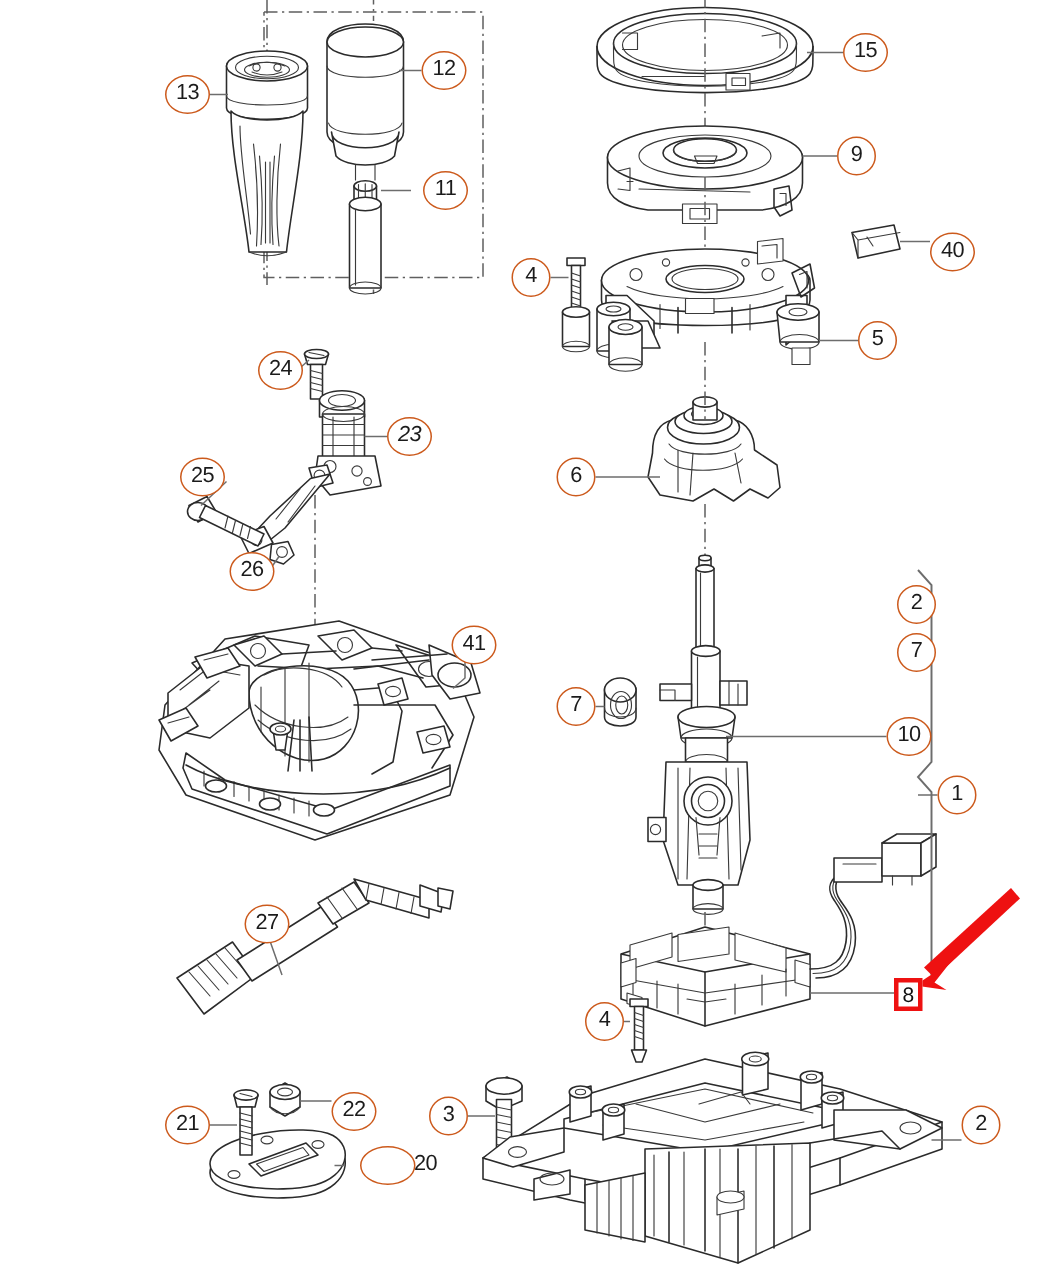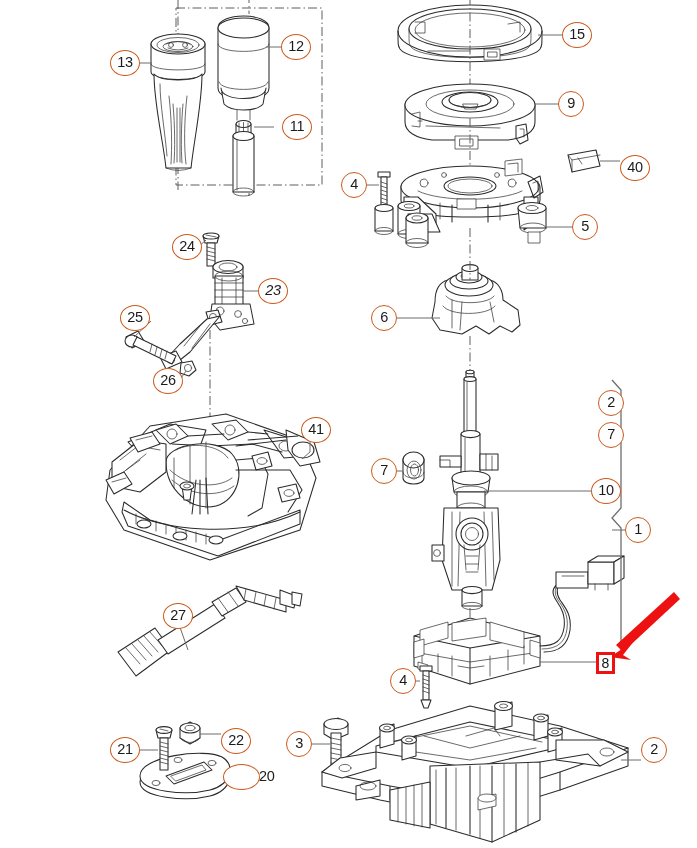--- a/index.html
+++ b/index.html
@@ -526,20 +526,20 @@
       <div class="callout wide" style="left: 301px; top: 417px;">41</div>
       <div class="callout" style="left: 371px; top: 458px;">7</div>
       <div class="callout wide" style="left: 591px; top: 478px;">10</div>
       <div class="callout" style="left: 598px; top: 390px;">2</div>
       <div class="callout" style="left: 598px; top: 422px;">7</div>
       <div class="callout" style="left: 625px; top: 517px;">1</div>
       <div class="callout wide" style="left: 163px; top: 603px;">27</div>
       <div class="callout" style="left: 390px; top: 668px;">4</div>
       <div class="callout wide" style="left: 110px; top: 737px; text-align: center;">21</div>
       <div class="callout wide" style="left: 221px; top: 728px;">22</div>
-      <div class="callout wide" style="left: 223px; top: 764px; padding-left: 35px;">20</div>
+      <div class="callout wide" style="left: 240px; top: 764px; padding-left: 35px;">20</div>
       <div class="callout" style="left: 286px; top: 731px;">3</div>
       <div class="callout" style="left: 641px; top: 737px;">2</div>
     </div>
 
   <div class="callout-box" id="highlight-callout" style="left: 596px; top: 652px;">8</div>
 
 </div>
 
 </body></html>

